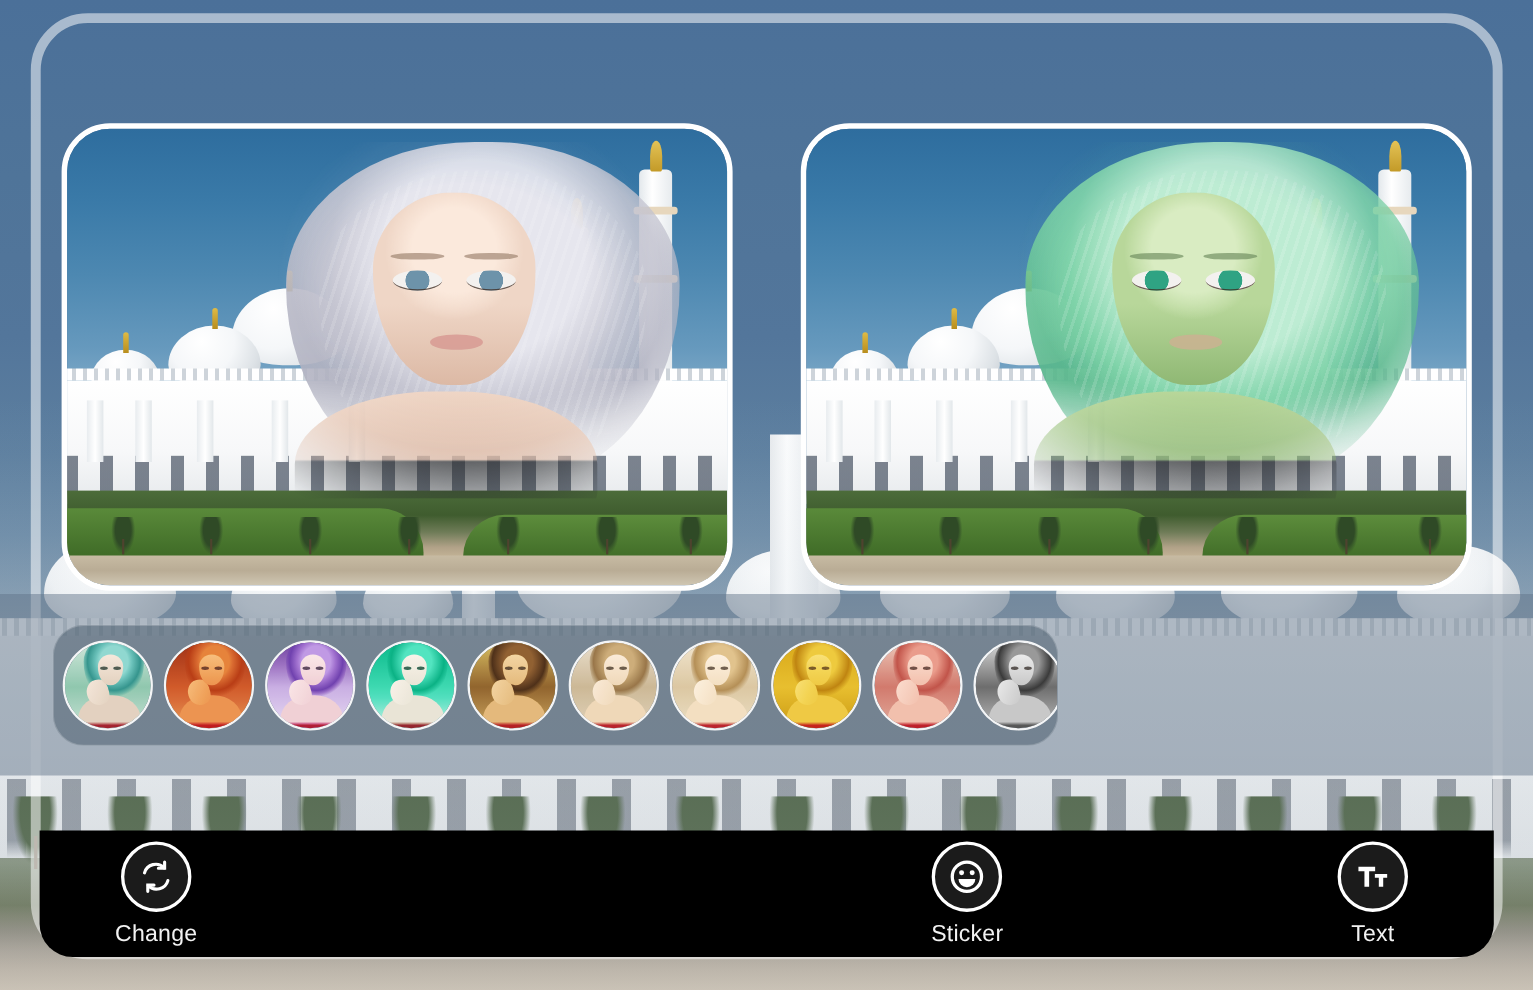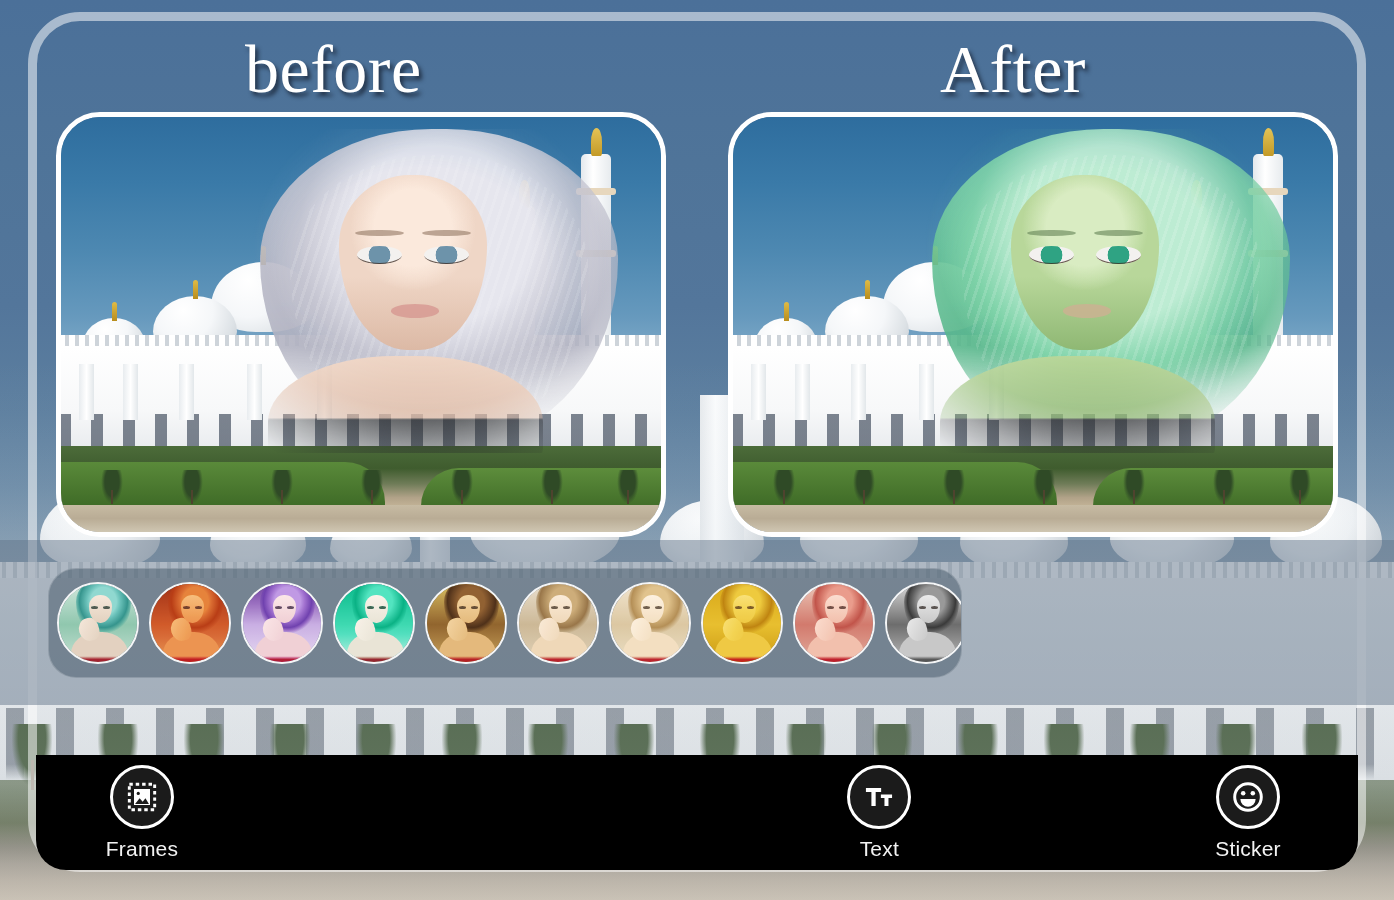--- a/index.html
+++ b/index.html
@@ -419,24 +419,20 @@
         <div class="palm" style="left:1214px;"></div>
         <div class="palm" style="left:1300px;"></div>
       </div>
     </div>
 
     <div class="bg-haze"></div>
   </div>
 
   <div class="outer-frame"></div>
 
-  <div class="headings">
-    <div class="heading before">before</div>
-    <div class="heading after">After</div>
-  </div>
 
   <div class="panels">
 
     <div class="panel left">
       <div class="shot">
         <div class="shot-sky"></div>
 
         <div class="minaret" style="left:520px;bottom:170px;height:208px;">
           <div class="band" style="top:34px;"></div>
             <div class="band" style="top:96px;"></div>
@@ -656,54 +652,54 @@
       <div class="t-arm"></div>
         <div class="t-face"></div>
       <div class="t-eye l"></div>
         <div class="t-eye r"></div>
         <div class="t-tint"></div>
     </div>
   </div>
 
   <div class="toolbar">
 
-
     <div class="tool">
       <div class="circle">
-        <svg width="32" height="32" viewBox="0 0 24 24">
-          <rect x="2.5" y="2.5" width="19" height="19" fill="none" stroke="#fff" stroke-width="2.2" stroke-dasharray="2.6 2.2"></rect>
-          <rect x="6" y="6" width="12" height="12" fill="#fff"></rect>
-          <path d="M6.8 17.2l3.4-4.2 2.3 2.6 2.1-2.7 2.6 4.3z" fill="#1b1b1b"></path>
-          <circle cx="9.2" cy="9.3" r="1.2" fill="#1b1b1b"></circle>
+        <svg width="34" height="34" viewBox="0 0 24 24" fill="none" stroke="#fff" stroke-width="2" stroke-linecap="round">
+          <path d="M4.5 9.5a7.5 7.5 0 0 1 12.6-3.2"></path>
+          <path d="M19.5 14.5a7.5 7.5 0 0 1-12.6 3.2"></path>
+          <path d="M17.4 2.6v4h-4"></path>
+          <path d="M6.6 21.4v-4h4"></path>
         </svg>
       </div>
-      <div class="tool-label">Frames</div>
-    </div>
+      <div class="tool-label">Change</div>
+    </div>
+
 
     <div class="tool" style="visibility:hidden;"></div>
-
-    <div class="tool">
-      <div class="circle">
-        <svg width="32" height="32" viewBox="0 0 24 24" fill="#fff">
-          <path d="M2.2 5.2h11.4v3.1H9.5v10.5H6.3V8.3H2.2z"></path>
-          <path d="M13.4 10.2h8.4v2.6h-2.7v6.0h-3V12.8h-2.7z"></path>
-        </svg>
-      </div>
-      <div class="tool-label">Text</div>
-    </div>
 
     <div class="tool">
       <div class="circle">
         <svg width="34" height="34" viewBox="0 0 24 24">
           <circle cx="12" cy="12" r="9.4" fill="none" stroke="#fff" stroke-width="2.1"></circle>
           <circle cx="8.6" cy="9.4" r="1.6" fill="#fff"></circle>
           <circle cx="15.4" cy="9.4" r="1.6" fill="#fff"></circle>
           <path d="M6.6 13.4h10.8a5.4 5.4 0 0 1-10.8 0z" fill="#fff"></path>
         </svg>
       </div>
       <div class="tool-label">Sticker</div>
     </div>
 
+    <div class="tool">
+      <div class="circle">
+        <svg width="32" height="32" viewBox="0 0 24 24" fill="#fff">
+          <path d="M2.2 5.2h11.4v3.1H9.5v10.5H6.3V8.3H2.2z"></path>
+          <path d="M13.4 10.2h8.4v2.6h-2.7v6.0h-3V12.8h-2.7z"></path>
+        </svg>
+      </div>
+      <div class="tool-label">Text</div>
+    </div>
+
 
   </div>
 
 
 </div>
 
 </body></html>

